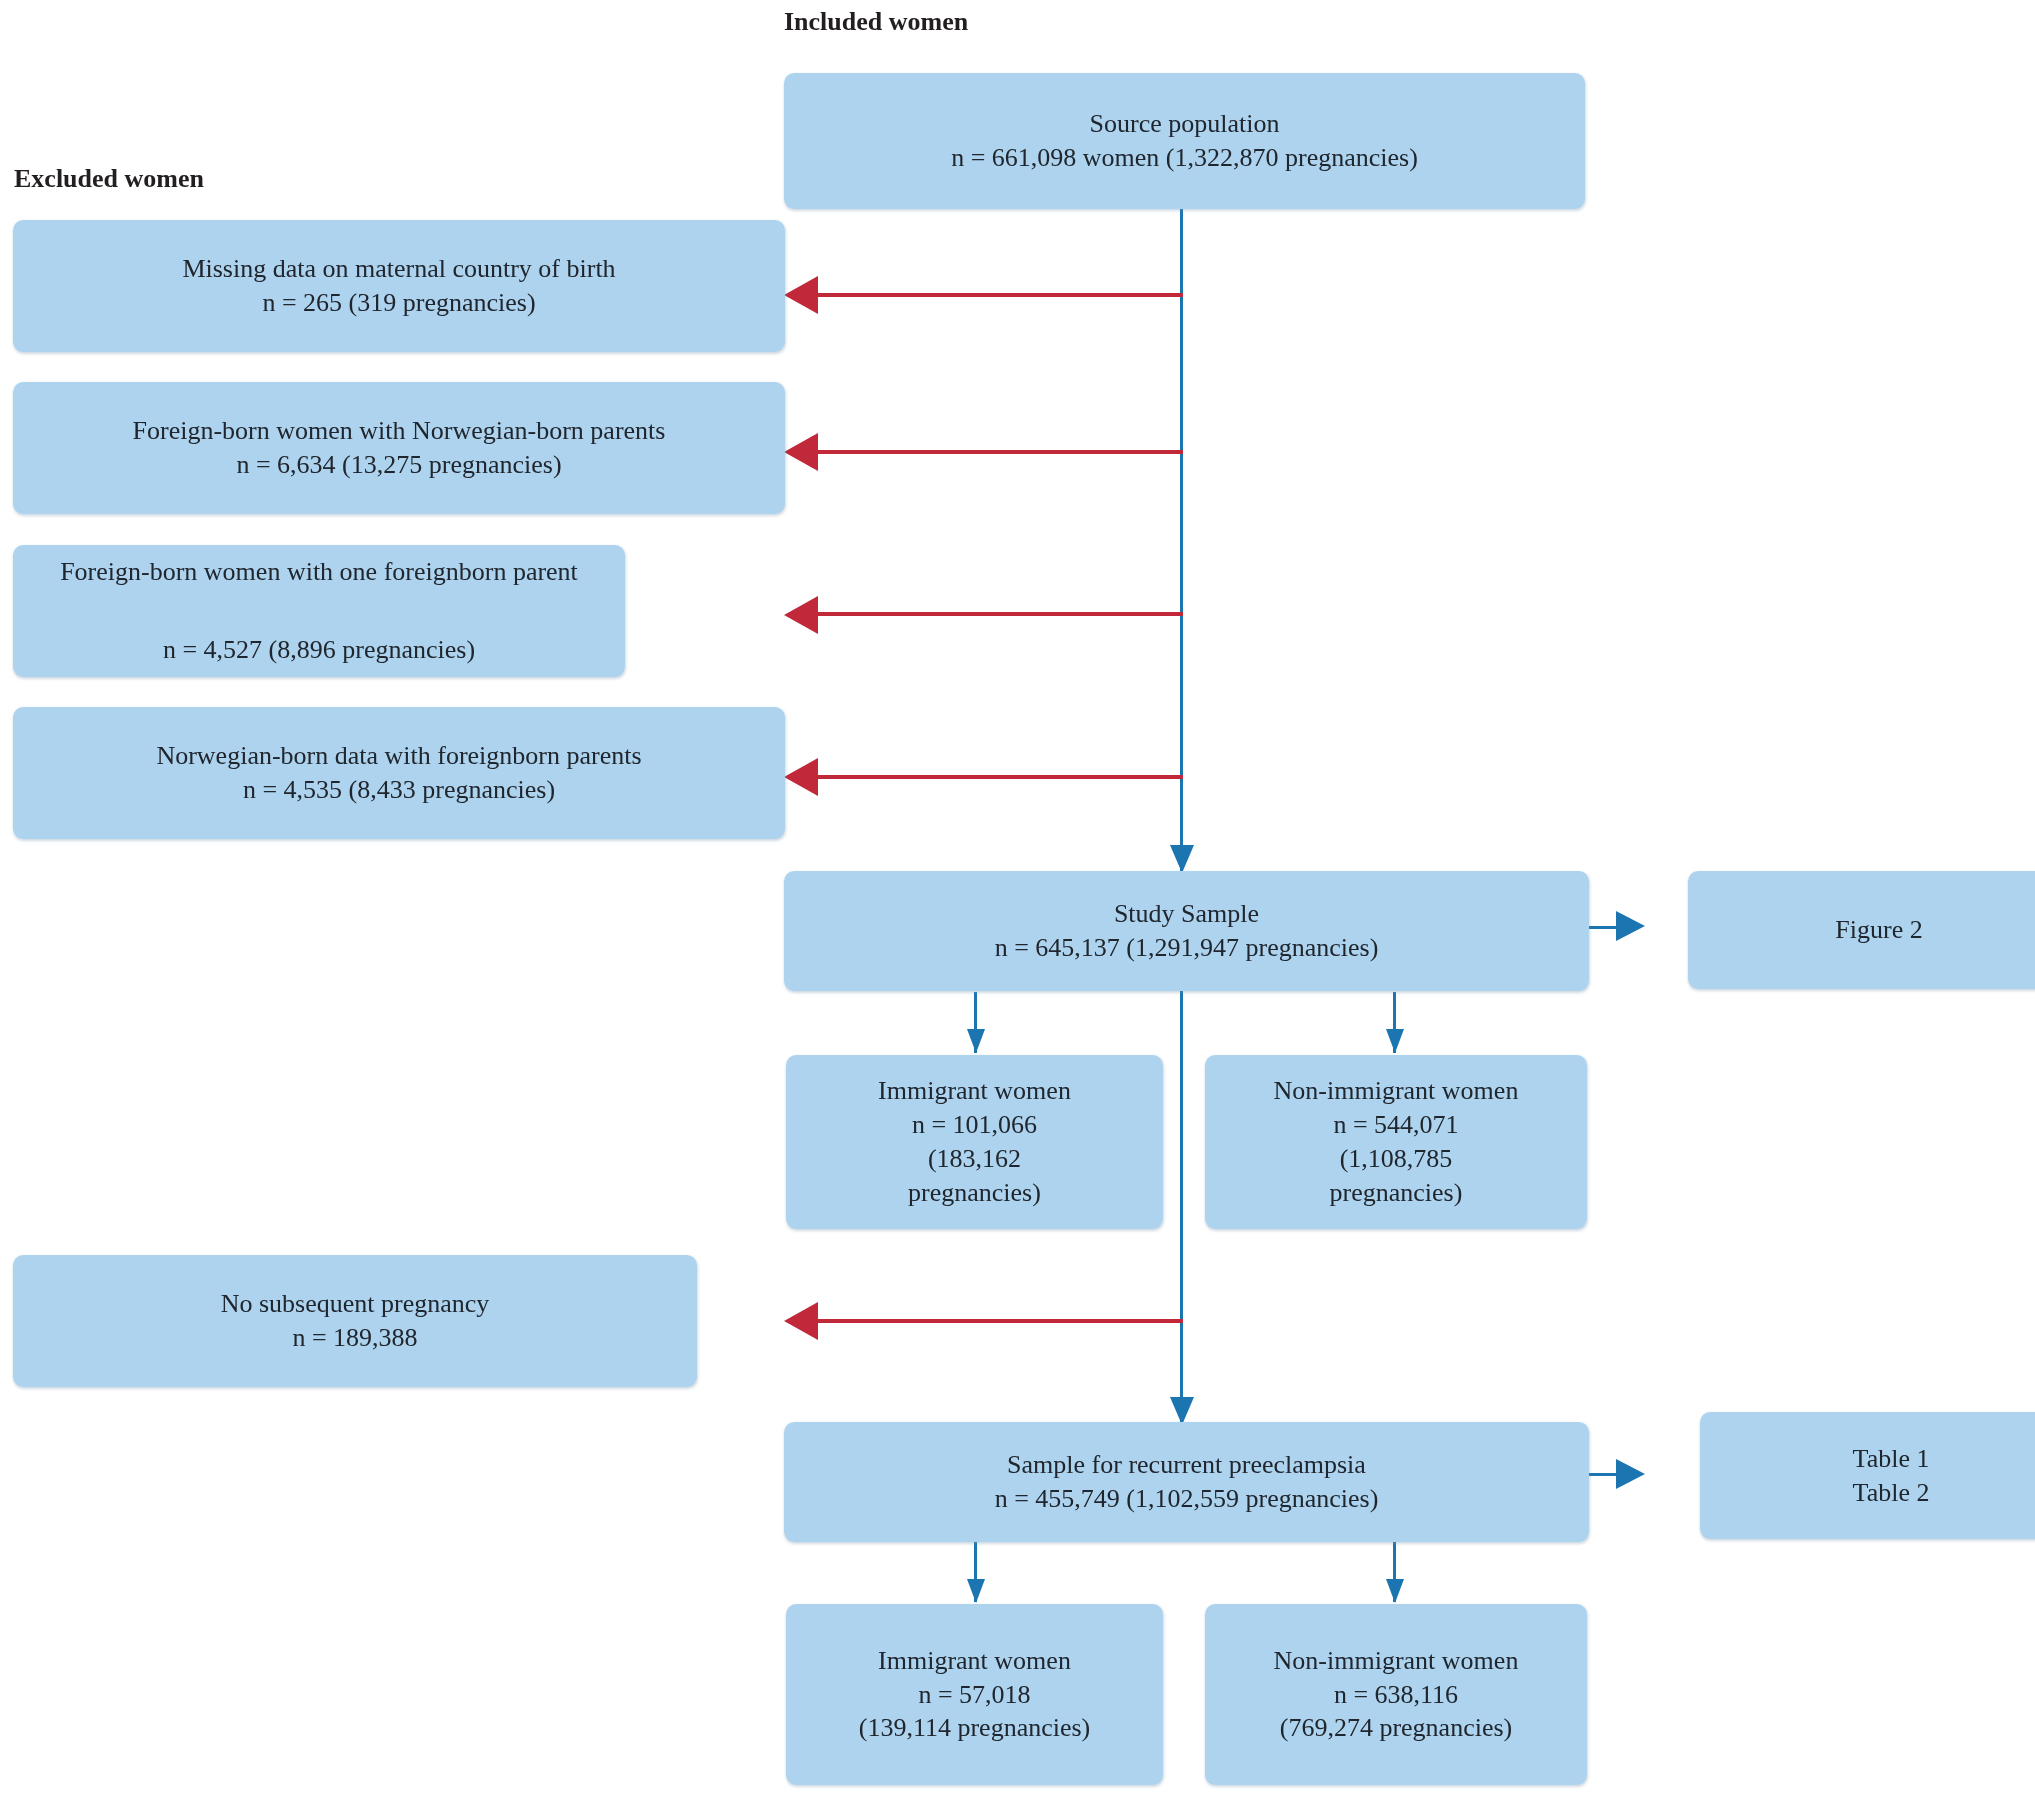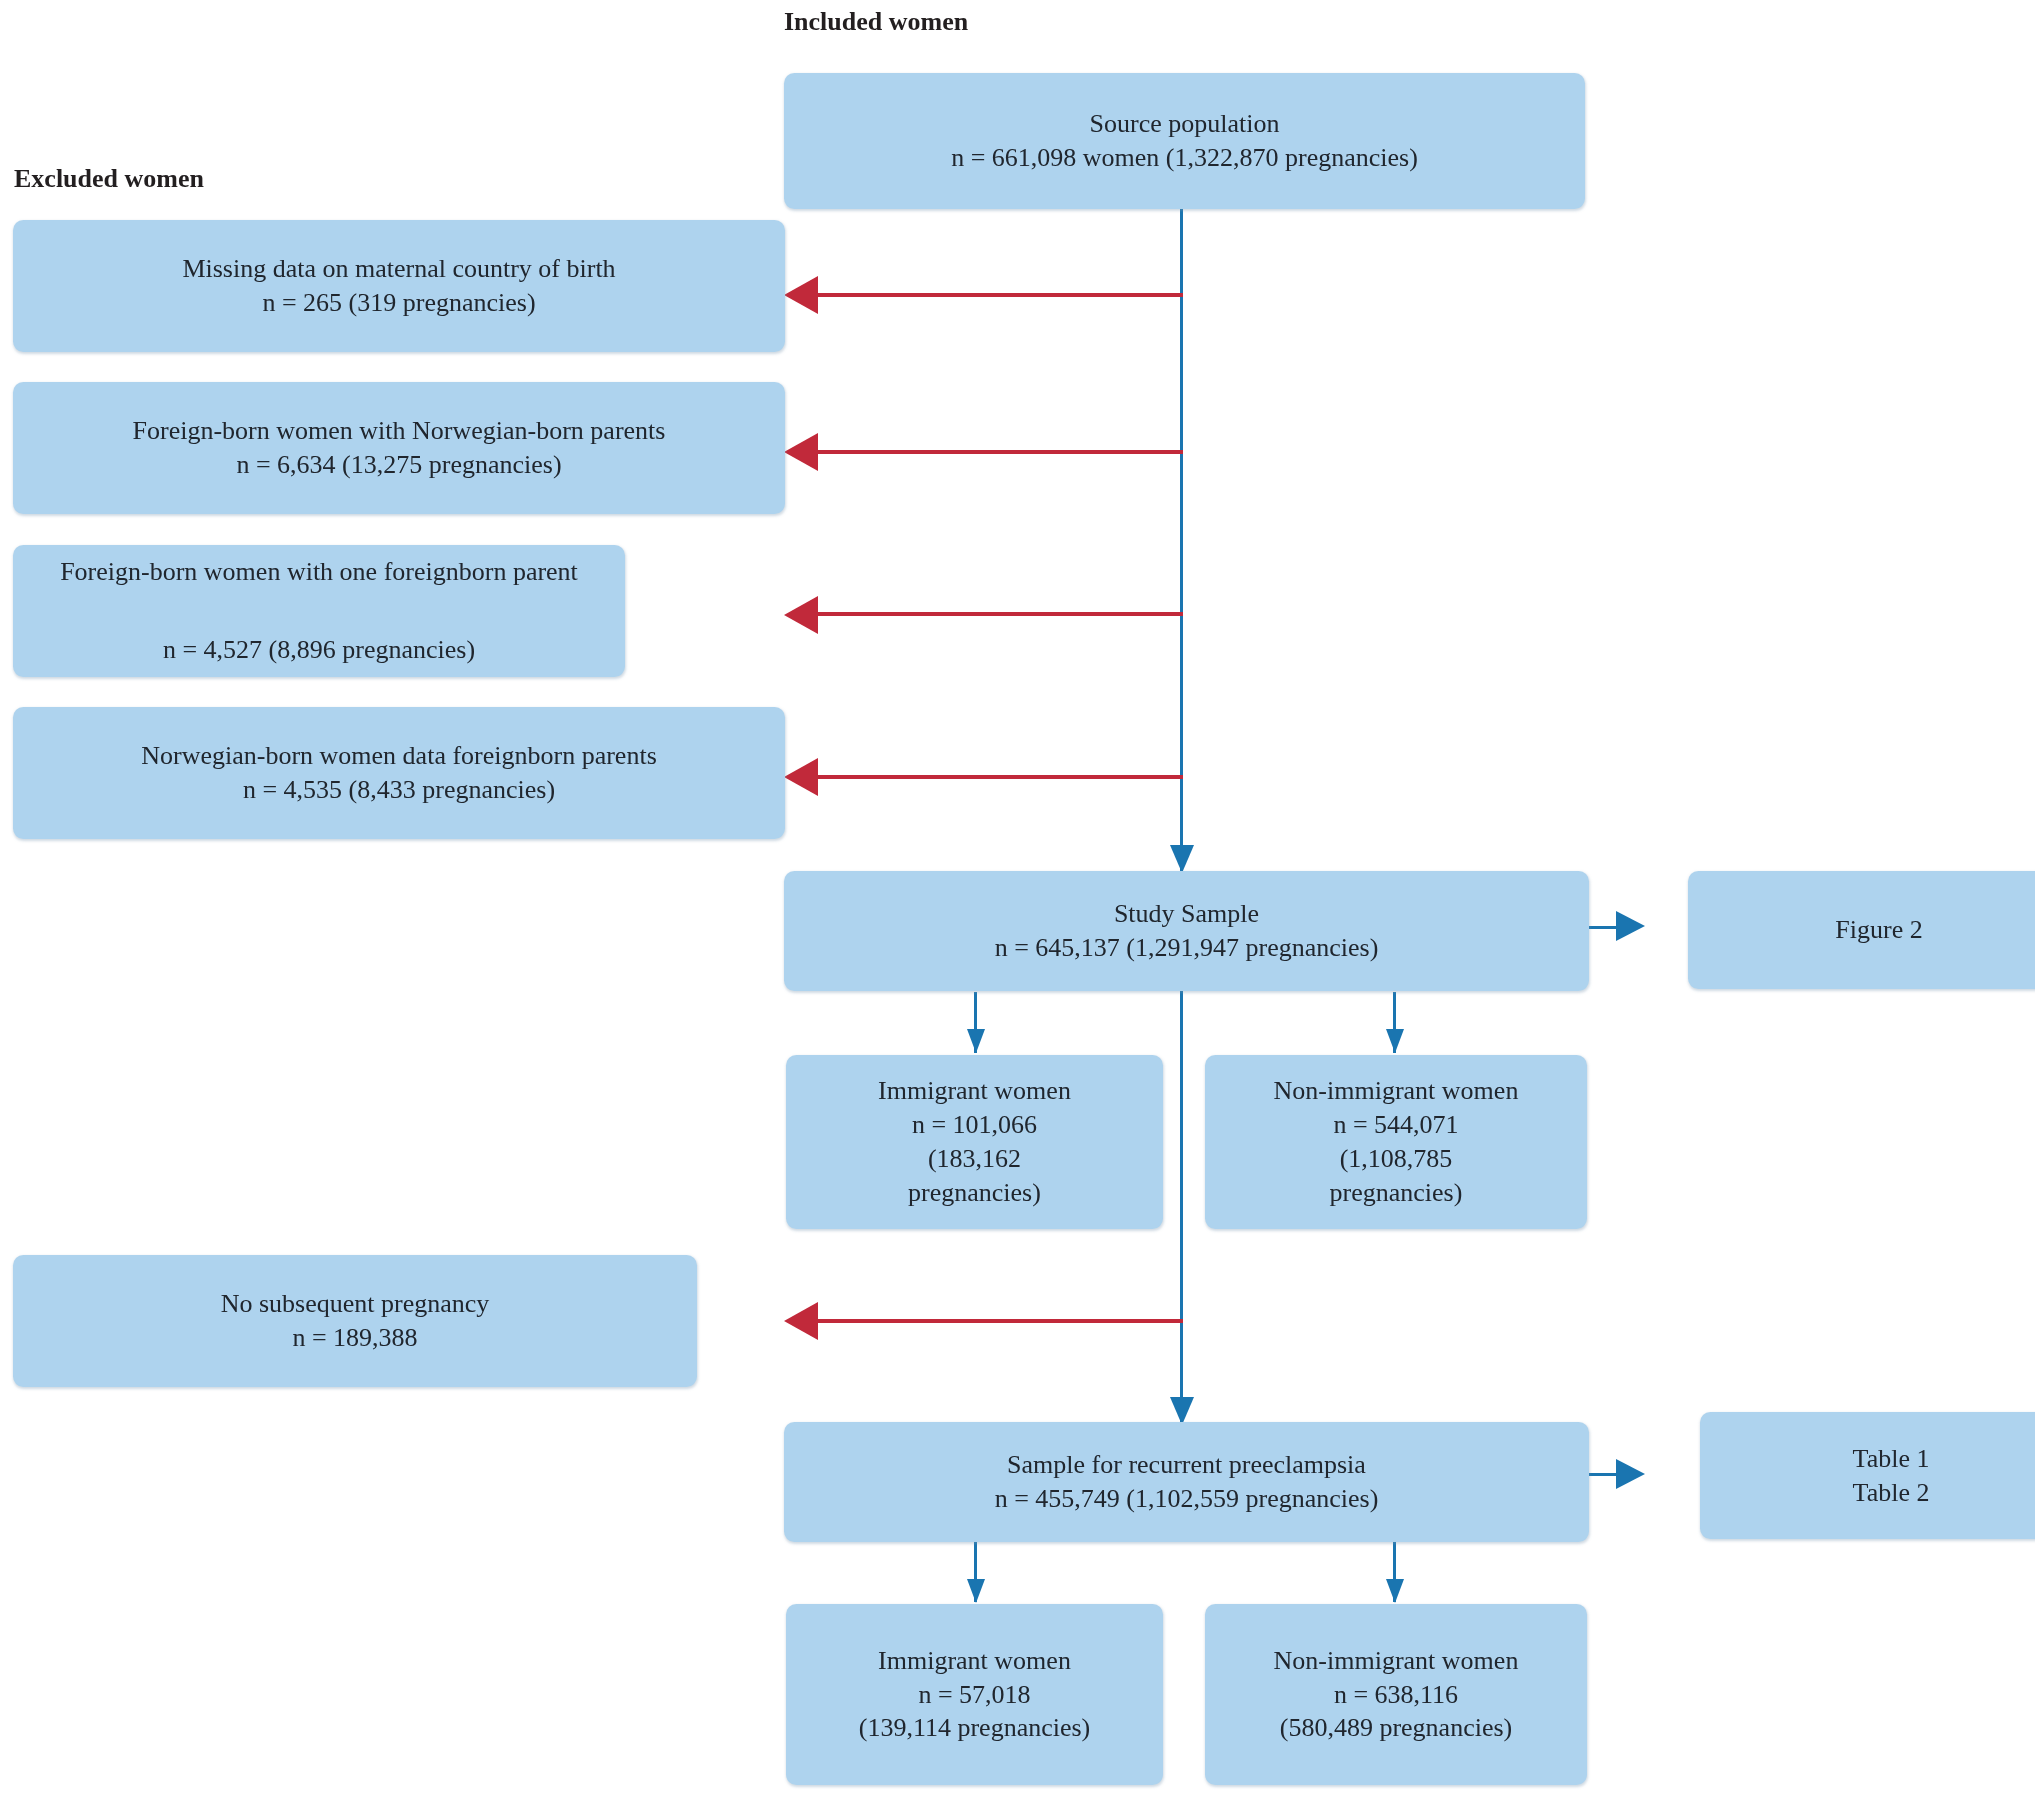--- a/index.html
+++ b/index.html
@@ -126,21 +126,21 @@
     <span class="ln">Foreign-born women with Norwegian-born parents</span>
     <span class="ln">n = 6,634 (13,275 pregnancies)</span>
   </div>
 
   <div class="node" style="left:13px; top:545px; width:612px; height:132px;gap:44px;">
     <span class="ln">Foreign-born women with one foreignborn parent</span>
     <span class="ln">n = 4,527 (8,896 pregnancies)</span>
   </div>
 
   <div class="node" style="left:13px; top:707px; width:772px; height:132px;">
-    <span class="ln">Norwegian-born women data foreignborn parents</span>
+    <span class="ln">Norwegian-born data with foreignborn parents</span>
     <span class="ln">n = 4,535 (8,433 pregnancies)</span>
   </div>
 
   <div class="node" style="left:784px; top:871px; width:805px; height:120px;">
     <span class="ln">Study Sample</span>
     <span class="ln">n = 645,137 (1,291,947 pregnancies)</span>
   </div>
 
   <div class="node" style="left:1644px; top:871px; width:382px; height:118px;margin-left:44px;">
     <span class="ln">Figure 2</span>
@@ -177,17 +177,17 @@
 
   <div class="node" style="left:786px; top:1604px; width:377px; height:181px;">
     <span class="ln">Immigrant women</span>
     <span class="ln">n = 57,018</span>
     <span class="ln">(139,114 pregnancies)</span>
   </div>
 
   <div class="node" style="left:1205px; top:1604px; width:382px; height:181px;">
     <span class="ln">Non-immigrant women</span>
     <span class="ln">n = 638,116</span>
-    <span class="ln">(580,489 pregnancies)</span>
+    <span class="ln">(769,274 pregnancies)</span>
   </div>
 
 </div>
 
 
 </body></html>

